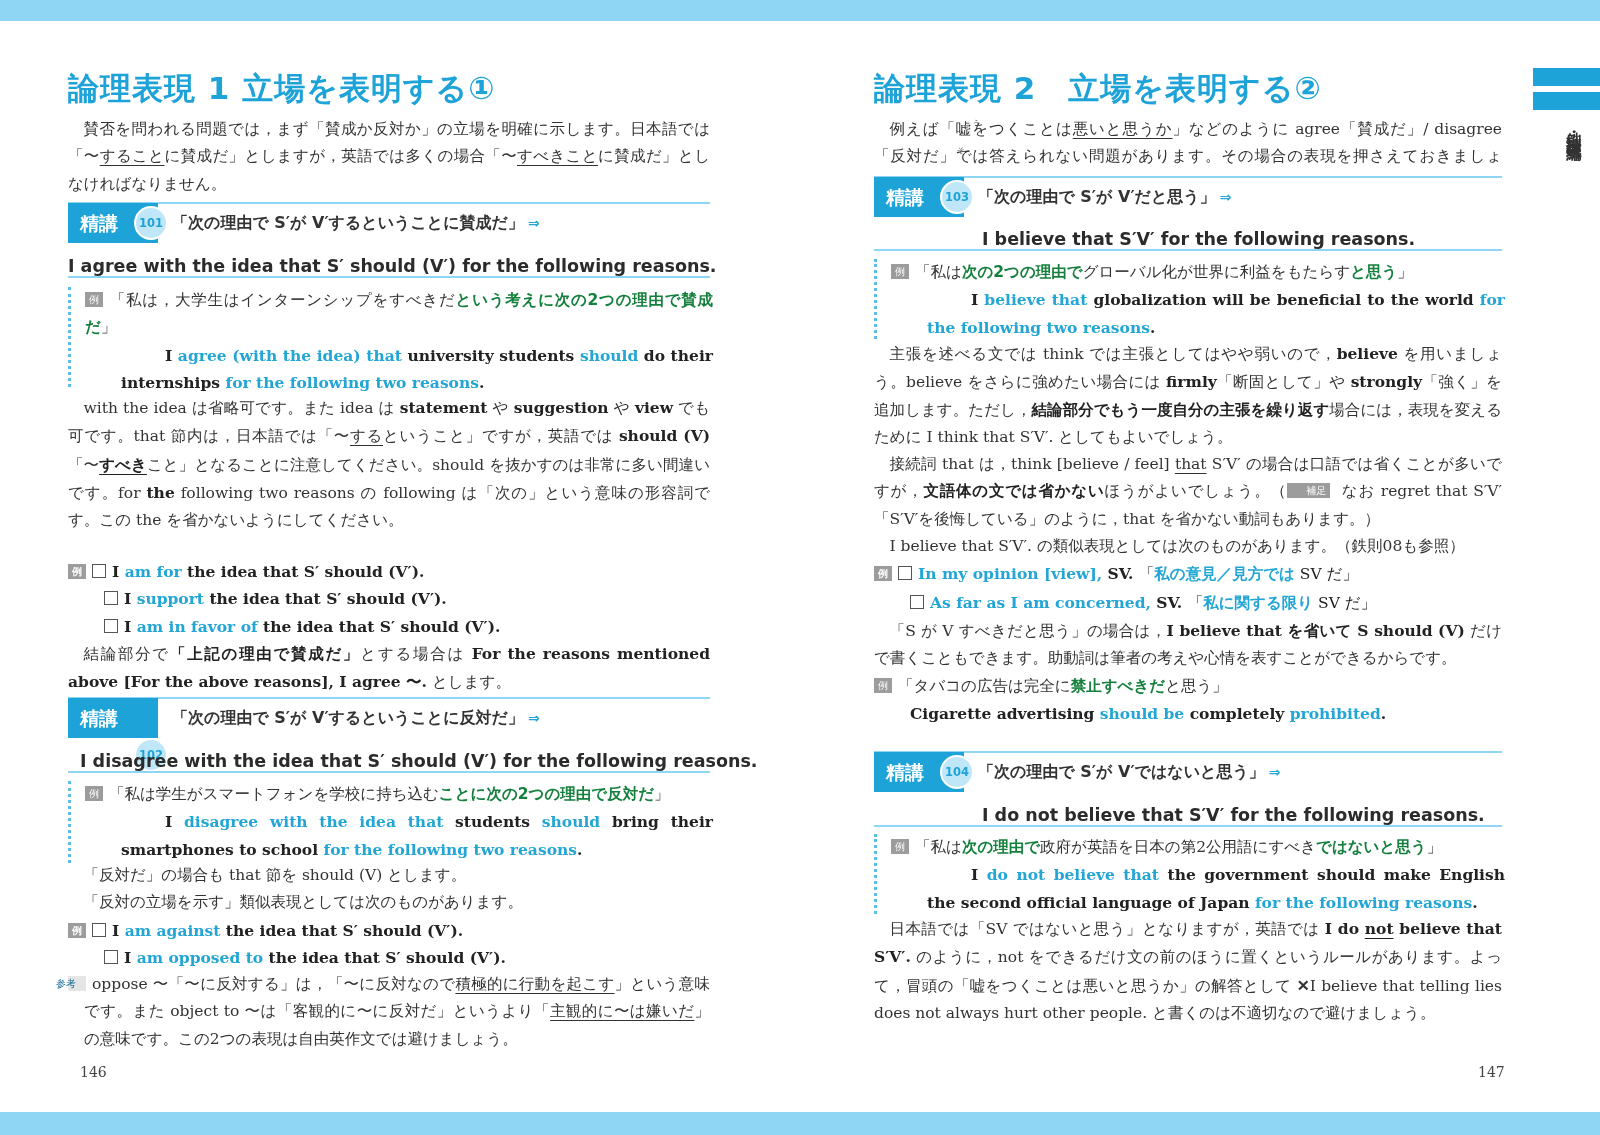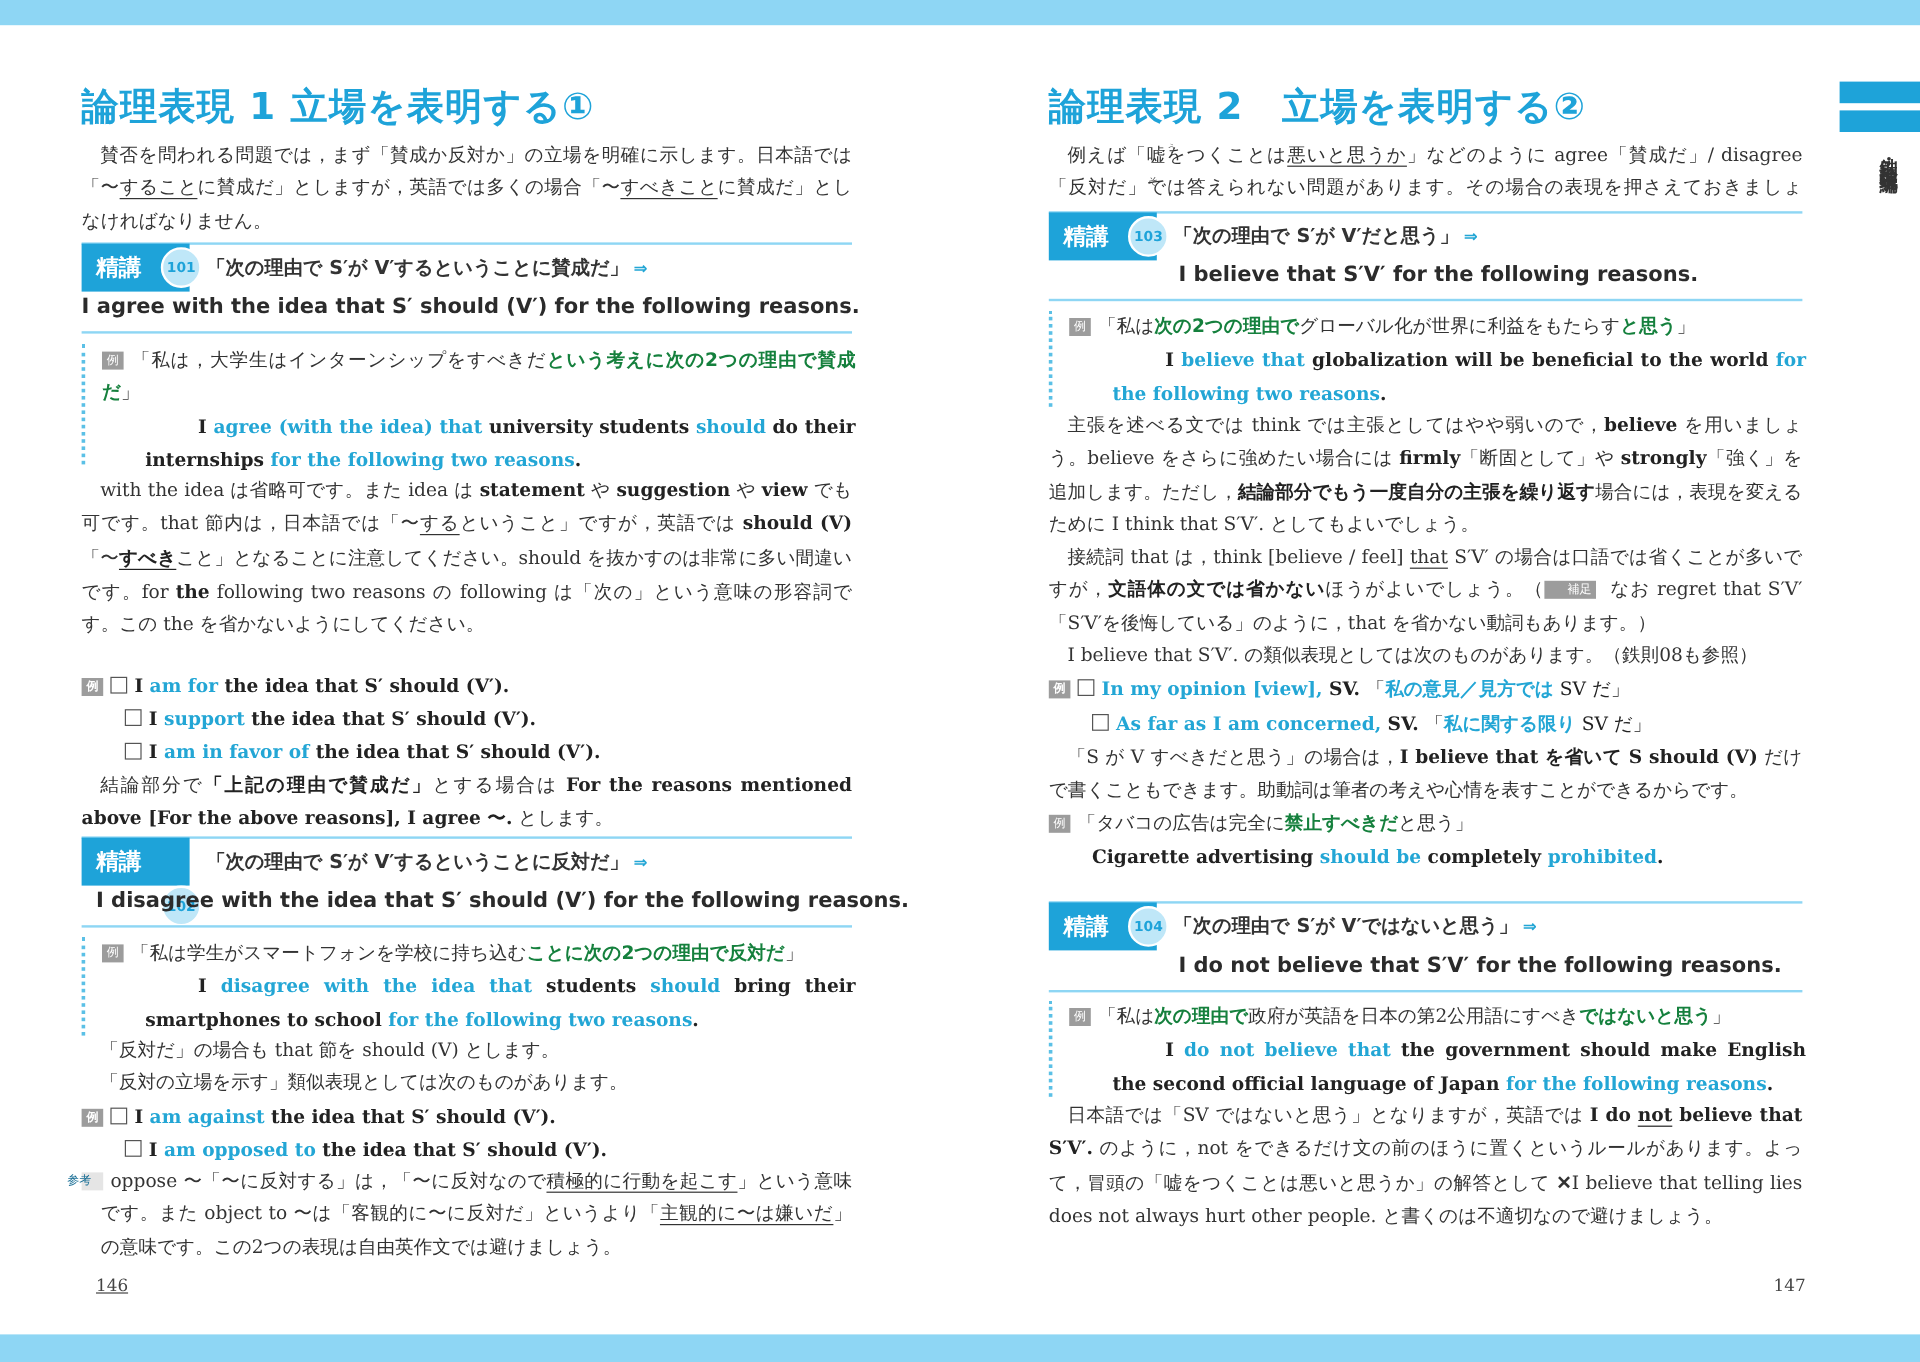--- a/index.html
+++ b/index.html
@@ -31,21 +31,21 @@
     font-family:"DejaVu Sans", sans-serif; font-weight:bold; font-size:19px;
     padding:0 10px 0 12px; line-height:40px; width:68px;
   }
   .seiko-num {
     position:absolute; width:30px; height:30px; border-radius:50%; background:#bfe7f8;
     color:#1ea3d9; font-family:"DejaVu Sans", sans-serif; font-size:11.5px; font-weight:bold;
     text-align:center; line-height:30px; border:2px solid #fff;
   }
   .seiko-ja { position:absolute; font-family:"DejaVu Sans", sans-serif; font-size:16px; font-weight:bold; color:#333; white-space:nowrap; }
   .seiko-ja .arrow { color:#23a6d5; font-size:14px; margin-left:4px; }
-  .seiko-en { position:absolute; font-family:"DejaVu Sans", sans-serif; font-size:17.5px; font-weight:bold; color:#2b2b2b; white-space:nowrap; }
+  .seiko-en { position:absolute; font-family:"DejaVu Sans", sans-serif; font-size:17.5px; font-weight:bold; color:#2b2b2b; white-space:nowrap;margin-top:10px; }
   .ex-wrap { position:absolute; left:0; width:642px; border-left:3px dotted #5bc0e6; }
   .tag {
     display:inline-block; background:#9c9c9c; color:#fff; font-family:"DejaVu Sans", sans-serif;
     font-size:10px; padding:0 4px; line-height:15px; margin-right:6px; vertical-align:2px;
   }
   .tag.blue { background:#e5e5e5; color:#1a6f96; }
   .box { display:inline-block; width:12px; height:12px; border:1px solid #555; margin-right:6px; vertical-align:-1px; }
   .pagenum { position:absolute; top:1064px; font-size:14px; color:#444; }
   .side-tab1 { position:absolute; left:1533px; top:68px; width:67px; height:18px; background:#1ea3d9; }
   .side-tab2 { position:absolute; left:1533px; top:92px; width:67px; height:18px; background:#1ea3d9; }
@@ -112,21 +112,21 @@
   </div>
 
   <div class="block" style="top:862px;">
     <p class="p ind">「反対だ」の場合も that 節を should (V) とします。</p>
     <p class="p ind">「反対の立場を示す」類似表現としては次のものがあります。</p>
     <p class="p b"><span class="tag">例</span><span class="box"></span><span>I </span><span class="c">am against</span><span> the idea that S′ should (V′).</span></p>
     <p class="p b" style="padding-left:36px;"><span class="box"></span><span>I </span><span class="c">am opposed to</span><span> the idea that S′ should (V′).</span></p>
     <p class="p" style="padding-left:16px; text-indent:-16px;"><span class="tag blue">参考</span><span>oppose 〜「〜に反対する」は，「〜に反対なので</span><span class="u">積極的に行動を起こす</span><span>」という意味です。また object to 〜は「客観的に〜に反対だ」というより「</span><span class="u">主観的に〜は嫌いだ</span><span>」の意味です。この2つの表現は自由英作文では避けましょう。</span></p>
   </div>
 
-  <div class="pagenum" style="left:12px;text-decoration:underline;">146</div>
+  <div class="pagenum" style="left:12px;">146</div>
 </div>
 
 <div class="page right" style="left:874px; width:628px;">
   <div class="title">論理表現 2　立場を表明する②</div>
 
   <div class="block" style="top:116px; width:628px;">
     <p class="p ind"><span>例えば「</span><span class="ruby"><span>嘘</span><span class="rt">うそ</span></span><span>をつくことは</span><span class="u">悪いと思うか</span><span>」などのように agree「賛成だ」/ disagree「反対だ」では答えられない問題があります。その場合の表現を押さえておきましょう。</span></p>
   </div>
 
   <div class="seiko-rule" style="top:176px; width:628px;"></div>

